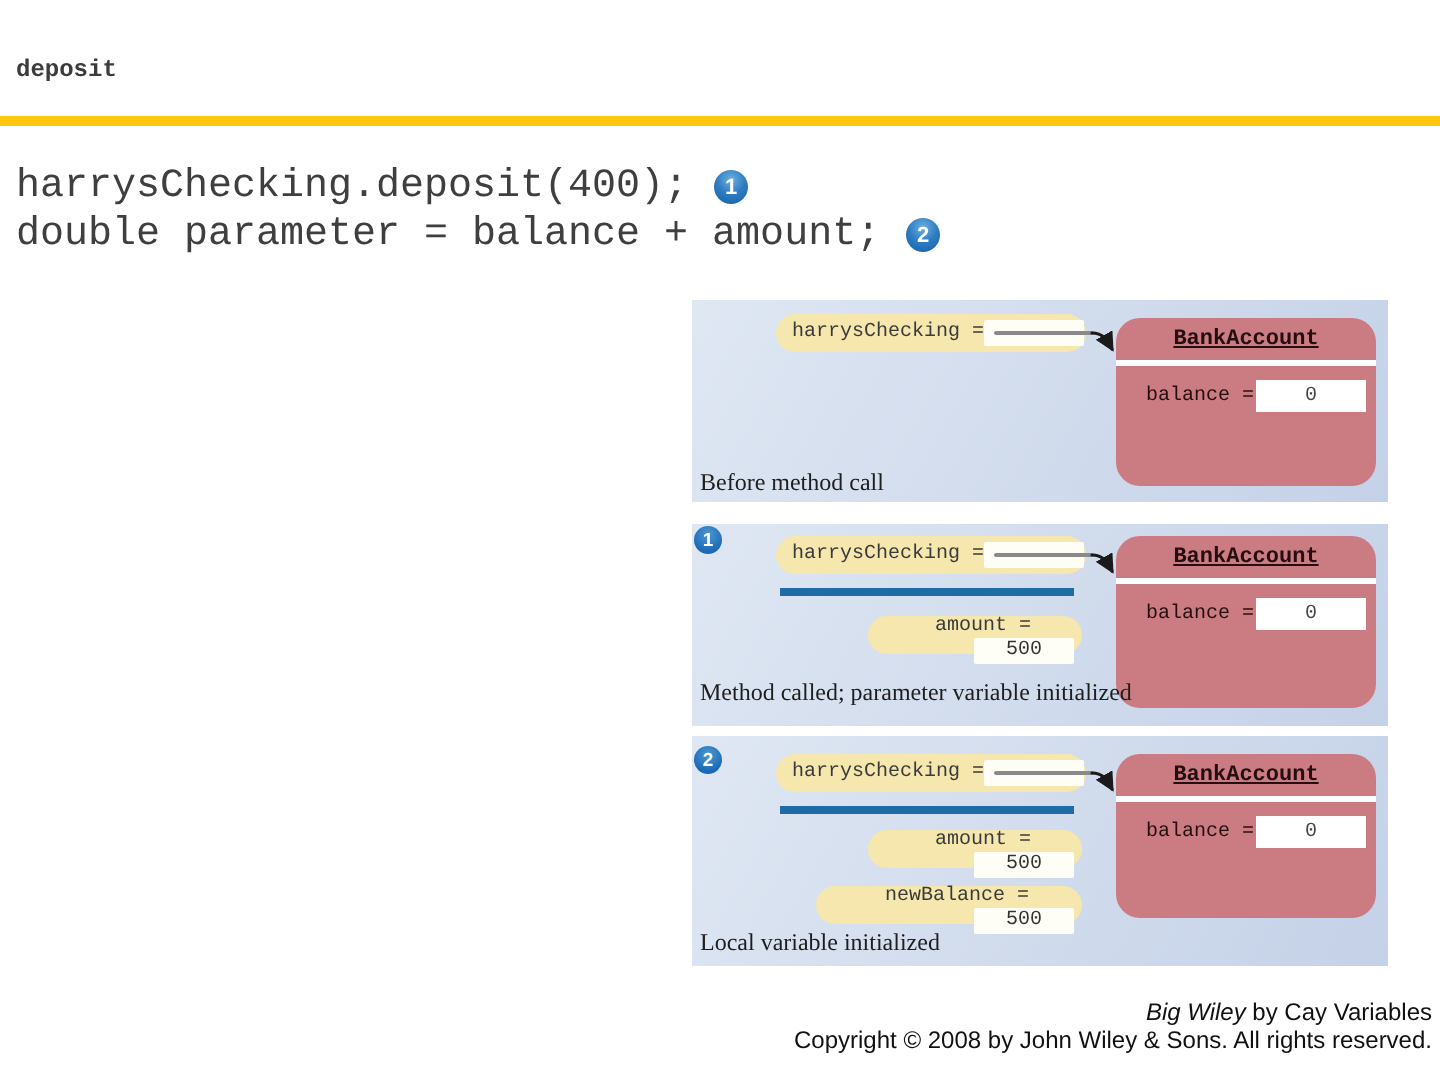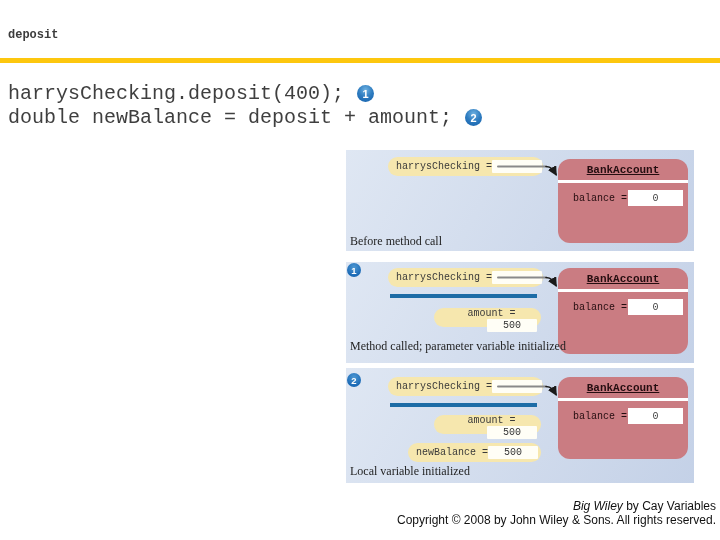--- a/index.html
+++ b/index.html
@@ -63,21 +63,21 @@
   }
   .pill-label { padding-left:8px; }
   .pill-box {
     margin-left:auto; margin-right:4px; flex:none;
     width:50px; height:13px; background:#fffef6; border-radius:1px;
     display:flex; align-items:center; justify-content:center;
     font-size:10px; color:#333;
   }
   .pill-harrys     { left:42px; width:155px; }
   .pill-amount     { left:88px; width:107px;flex-direction:column; }
-  .pill-newbalance { left:62px; width:133px; }
+  .pill-newbalance { left:62px; width:133px;flex-direction:column; }
   .frame-line {
     position:absolute; left:44px; width:147px; height:4px;
     background:var(--frame_line_blue,#1d6ca6);
   }
   .classbox {
     position:absolute; left:212px; width:130px; border-radius:12px;
     background:var(--class_pink,#ca7c82);
     overflow:hidden;
   }
   .classbox-title {
@@ -115,21 +115,21 @@
   <div class="title-row">
     <span class="title-code">deposit</span>
   </div>
   <div class="title-rule"></div>
 
   <div class="code-line code-1">
     <span>harrysChecking.deposit(400);</span>
     <span class="badge">1</span>
   </div>
   <div class="code-line code-2">
-    <span>double newBalance = deposit + amount;</span>
+    <span>double parameter = balance + amount;</span>
     <span class="badge">2</span>
   </div>
 
   <div class="diagram">
 
     <div class="panel panel-1">
       <div class="pill pill-harrys" style="top:7px;">
         <span class="pill-label">harrysChecking =</span>
         <span class="pill-box"></span>
       </div>

